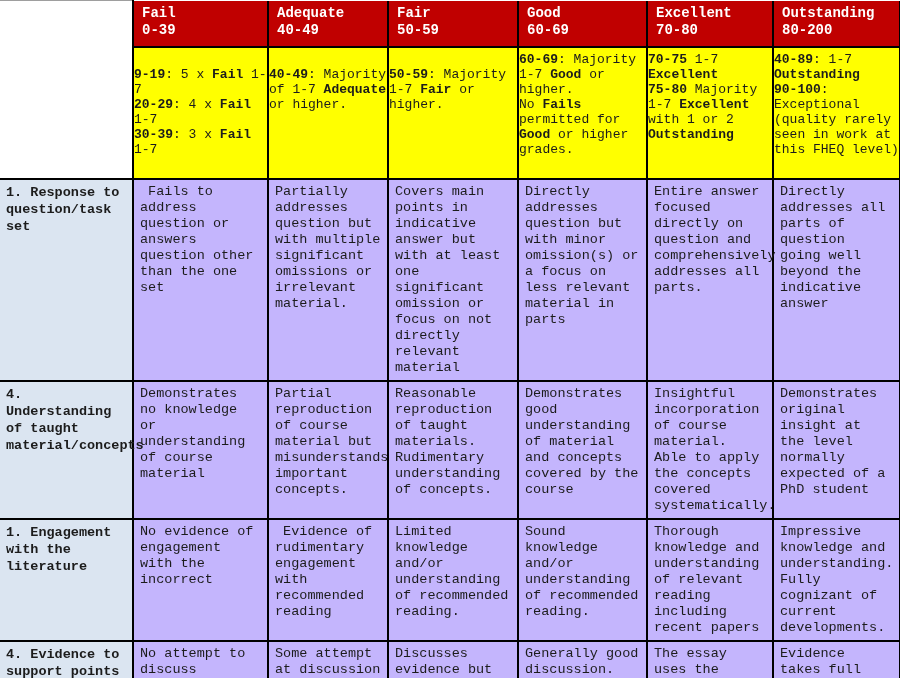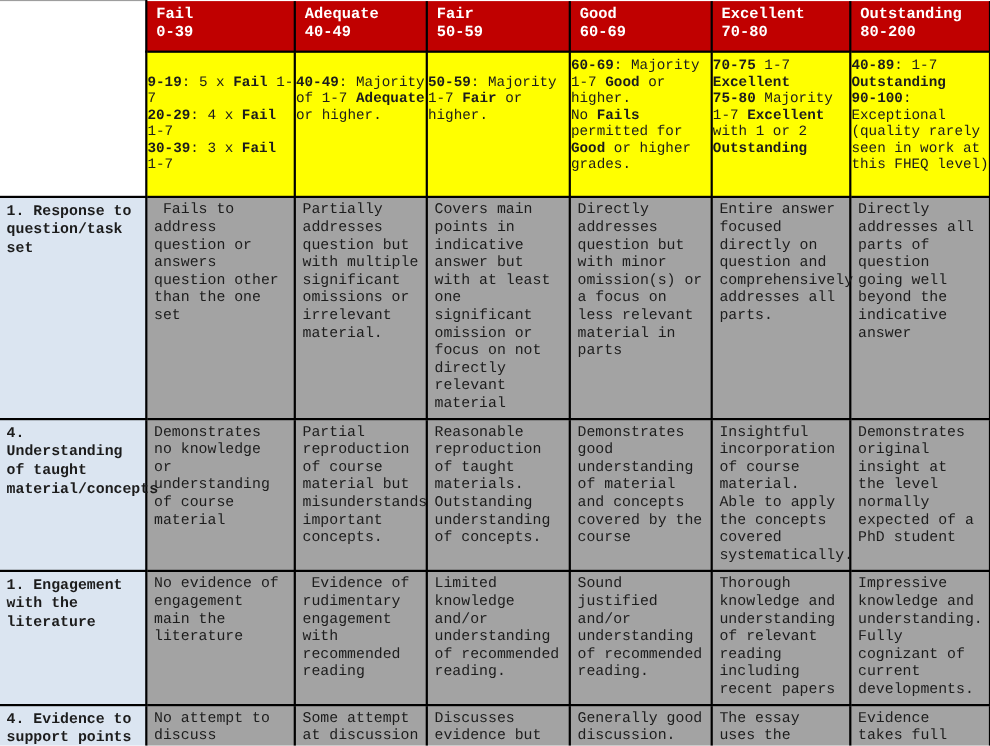--- a/index.html
+++ b/index.html
@@ -64,21 +64,21 @@
   td.lbl {
     background: var(--label-bg, #DBE5F1);
     font-weight: bold;
     font-size: 13.5px;
     line-height: 17px;
     padding: 4px 6px;
     border-left: none;
   }
   
   td.cell {
-    background: #a3a3a3;
+    background: #c4b5fd;
     font-size: 13.5px;
     line-height: 16px;
     padding: 4px 6px;
     white-space: pre-wrap;
   }
   tr.last td { border-bottom: none; }
 </style>
 </head>
 <body>
 
@@ -150,31 +150,31 @@
         <td class="cell">Partially addresses question but with multiple significant omissions or irrelevant material.</td>
         <td class="cell">Covers main points in indicative answer but with at least one significant omission or focus on not directly relevant material</td>
         <td class="cell">Directly addresses question but with minor omission(s) or a focus on less relevant material in parts</td>
         <td class="cell">Entire answer focused directly on question and comprehensively addresses all parts.</td>
         <td class="cell">Directly addresses all parts of question going well beyond the indicative answer</td>
       </tr>
       <tr style="height:131px">
         <td class="lbl">4. Understanding of taught material/concepts</td>
         <td class="cell">Demonstrates no knowledge or understanding of course material</td>
         <td class="cell">Partial reproduction of course material but misunderstands important concepts.</td>
-        <td class="cell">Reasonable reproduction of taught materials. Outstanding understanding of concepts.</td>
+        <td class="cell">Reasonable reproduction of taught materials. Rudimentary understanding of concepts.</td>
         <td class="cell">Demonstrates good understanding of material and concepts covered by the course</td>
         <td class="cell">Insightful incorporation of course material. Able to apply the concepts covered systematically.</td>
         <td class="cell">Demonstrates original insight at the level normally expected of a PhD student</td>
       </tr>
       <tr style="height:97px">
         <td class="lbl">1. Engagement with the literature</td>
-        <td class="cell">No evidence of engagement main the literature</td>
+        <td class="cell">No evidence of engagement with the incorrect</td>
         <td class="cell"> Evidence of rudimentary engagement with recommended reading</td>
         <td class="cell">Limited knowledge and/or understanding of recommended reading.</td>
-        <td class="cell">Sound justified and/or understanding of recommended reading.</td>
+        <td class="cell">Sound knowledge and/or understanding of recommended reading.</td>
         <td class="cell">Thorough knowledge and understanding of relevant reading including recent papers</td>
         <td class="cell">Impressive knowledge and understanding. Fully cognizant of current developments.</td>
       </tr>
       <tr style="height:126px" class="last">
         <td class="lbl">4. Evidence to support points or arguments</td>
         <td class="cell">No attempt to discuss evidence or any attempts to draw conclusions are incorrect or facile.</td>
         <td class="cell">Some attempt at discussion but narrow or inappropriate choice of supporting evidence</td>
         <td class="cell">Discusses evidence but shows multiple errors in understanding. No synthesis of diverse sources of evidence.</td>
         <td class="cell">Generally good discussion. Some points not fully justified by evidence.</td>
         <td class="cell">The essay uses the relevant evidence to fully support a critical discussion.</td>

